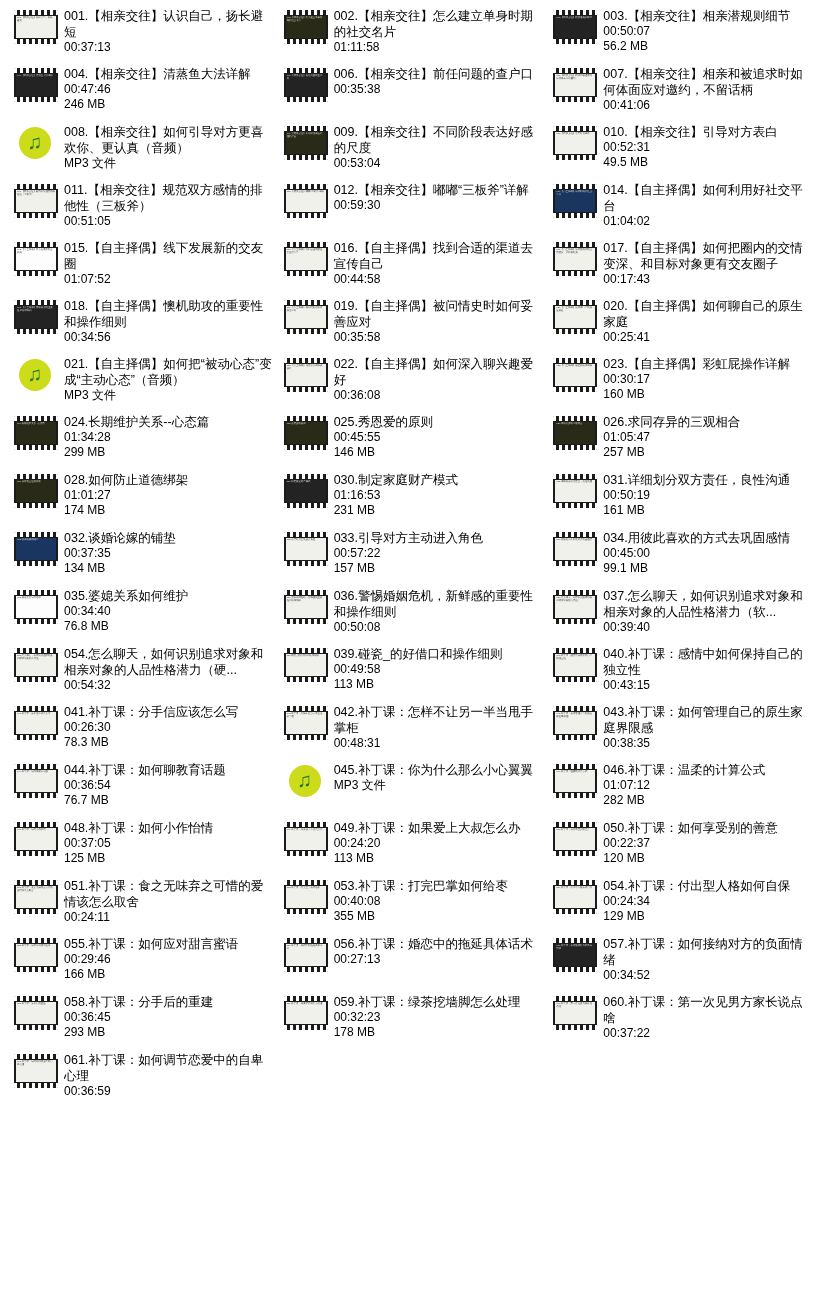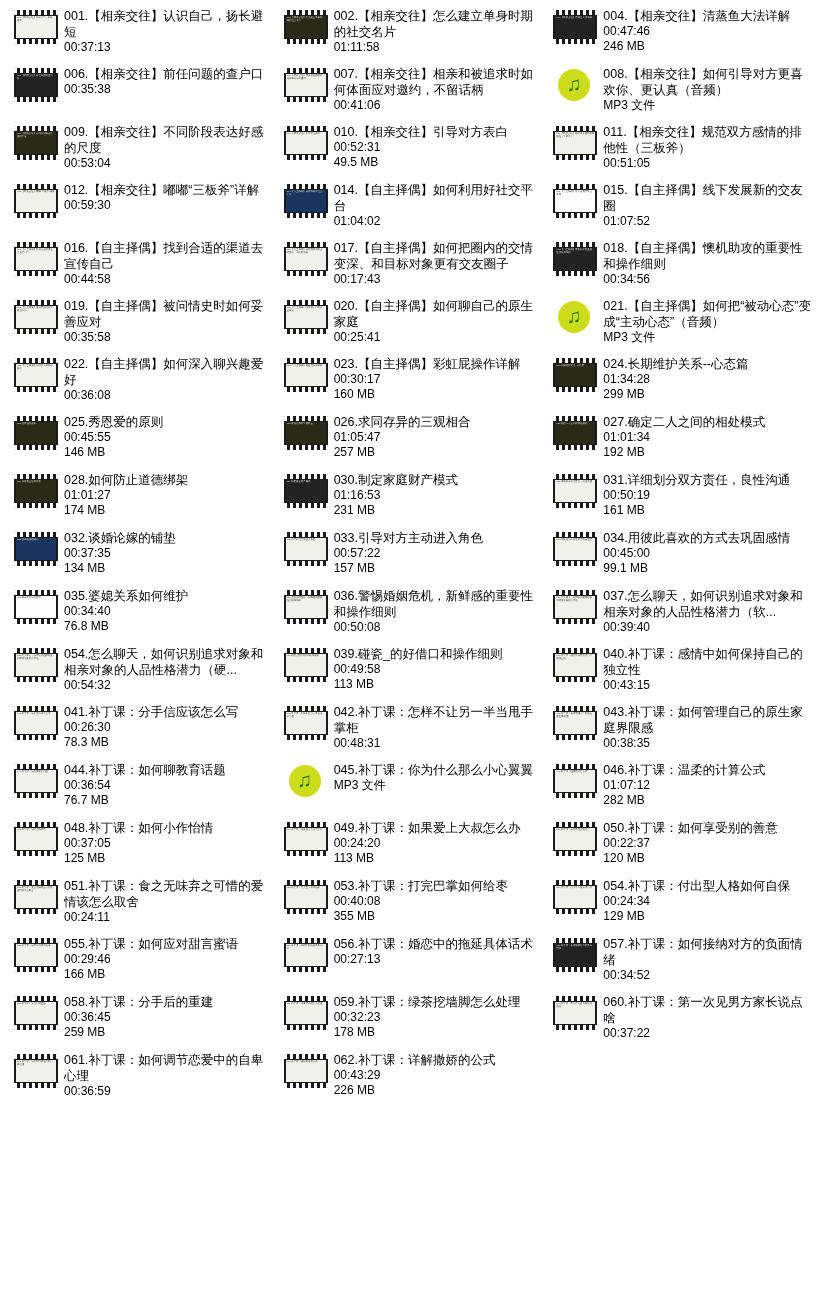--- a/index.html
+++ b/index.html
@@ -142,20 +142,32 @@
         </div>
       </div>
       <div class="meta">
         <div class="title">002.【相亲交往】怎么建立单身时期的社交名片</div>
         <div class="sz">01:11:58</div>
       </div>
     </div>
     <div class="item">
       <div class="thumb video dark">
         <div class="inner">
+          <div class="sub">003.【相亲交往】相亲潜规则细节</div>
+        </div>
+      </div>
+      <div class="meta">
+        <div class="title">003.【相亲交往】相亲潜规则细节</div>
+        <div class="sz">00:50:07</div>
+        <div class="sz">56.2 MB</div>
+      </div>
+    </div>
+    <div class="item">
+      <div class="thumb video dark">
+        <div class="inner">
           <div class="sub">004.【相亲交往】清蒸鱼大法详解</div>
         </div>
       </div>
       <div class="meta">
         <div class="title">004.【相亲交往】清蒸鱼大法详解</div>
         <div class="sz">00:47:46</div>
         <div class="sz">246 MB</div>
       </div>
     </div>
     <div class="item">
@@ -379,32 +391,20 @@
       </div>
       <div class="meta">
         <div class="title">026.求同存异的三观相合</div>
         <div class="sz">01:05:47</div>
         <div class="sz">257 MB</div>
       </div>
     </div>
     <div class="item">
       <div class="thumb video dkyellow">
         <div class="inner">
-          <div class="sub">027.确定二人之间的相处模式</div>
-        </div>
-      </div>
-      <div class="meta">
-        <div class="title">027.确定二人之间的相处模式</div>
-        <div class="sz">01:01:34</div>
-        <div class="sz">192 MB</div>
-      </div>
-    </div>
-    <div class="item">
-      <div class="thumb video dkyellow">
-        <div class="inner">
           <div class="sub">028.如何防止道德绑架</div>
         </div>
       </div>
       <div class="meta">
         <div class="title">028.如何防止道德绑架</div>
         <div class="sz">01:01:27</div>
         <div class="sz">174 MB</div>
       </div>
     </div>
     <div class="item">
@@ -711,21 +711,21 @@
     </div>
     <div class="item">
       <div class="thumb video light">
         <div class="inner">
           <div class="sub">058.补丁课：分手后的重建</div>
         </div>
       </div>
       <div class="meta">
         <div class="title">058.补丁课：分手后的重建</div>
         <div class="sz">00:36:45</div>
-        <div class="sz">259 MB</div>
+        <div class="sz">293 MB</div>
       </div>
     </div>
     <div class="item">
       <div class="thumb video light">
         <div class="inner">
           <div class="sub">059.补丁课：绿茶挖墙脚怎么处理</div>
         </div>
       </div>
       <div class="meta">
         <div class="title">059.补丁课：绿茶挖墙脚怎么处理</div>
@@ -748,25 +748,13 @@
       <div class="thumb video light">
         <div class="inner">
           <div class="sub">061.补丁课：如何调节恋爱中的自卑心理</div>
         </div>
       </div>
       <div class="meta">
         <div class="title">061.补丁课：如何调节恋爱中的自卑心理</div>
         <div class="sz">00:36:59</div>
       </div>
     </div>
-    <div class="item">
-      <div class="thumb video light">
-        <div class="inner">
-          <div class="sub">062.补丁课：详解撒娇的公式</div>
-        </div>
-      </div>
-      <div class="meta">
-        <div class="title">062.补丁课：详解撒娇的公式</div>
-        <div class="sz">00:43:29</div>
-        <div class="sz">226 MB</div>
-      </div>
-    </div>
   </div>
 
 </body></html>

